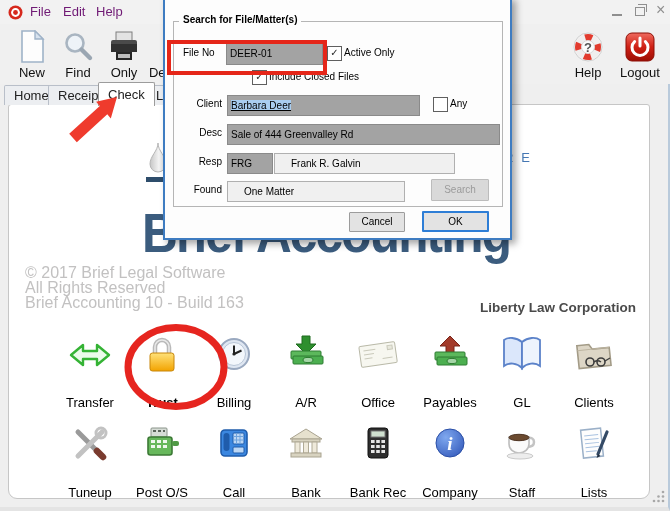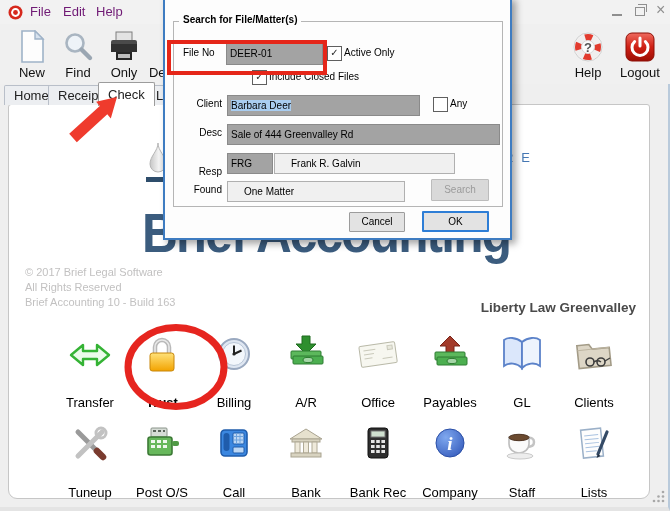--- a/index.html
+++ b/index.html
@@ -32,21 +32,21 @@
 
   
   #panel{position:absolute;left:8px;top:104px;width:640px;height:393px;background:#fff;
          border:1px solid #c6c6c6;border-radius:3px 3px 9px 9px;z-index:1;}
 
   
   #branding{position:absolute;inset:0;z-index:5;pointer-events:none;}
   #tagline{position:absolute;right:130px;top:150px;font-size:13px;letter-spacing:8px;color:#4577b3;white-space:nowrap;}
   #wordmark{position:absolute;left:142px;top:201px;font-size:55px;font-weight:bold;letter-spacing:-2px;
             color:#3b5c7e;white-space:nowrap;transform:scaleX(0.9);transform-origin:left top;}
-  #copyright{position:absolute;left:25px;top:265px;font-size:11px;line-height:15px;color:#c2c1c1;}
+  #copyright{position:absolute;left:25px;top:265px;font-size:16px;line-height:15px;color:#c2c1c1;}
   #firm-name{position:absolute;right:32px;top:300px;font-size:13.5px;font-weight:bold;color:#4a4a4a;}
 
   
   .mod-row{position:absolute;left:54px;width:576px;display:flex;justify-content:space-between;z-index:6;}
   #mod-row-1{top:334px;} #mod-row-2{top:424px;}
   .cell{width:72px;text-align:center;cursor:default;}
   .cell svg{display:block;margin:0 auto;}
   .mlabel{font-size:13px;color:#000;margin-top:19px;white-space:nowrap;}
   .mlabel.bold{font-weight:bold;}
 
@@ -54,21 +54,21 @@
   #dialog{position:absolute;left:163px;top:-4px;width:345px;height:240px;background:#fdfdfd;
           border:2px solid #3e7cc1;box-shadow:4px 4px 7px rgba(0,0,0,.35);z-index:50;}
   #dialog *{font-size:10px;}
   .fieldset{position:absolute;left:8px;top:23px;width:328px;height:184px;border:1px solid #b5b5b5;}
   .legend{position:absolute;left:14px;top:16px;background:#fdfdfd;padding:0 4px;font-weight:bold;color:#000;}
   .dlabel{position:absolute;color:#000;}
   .dlabel.r{text-align:right;}
   .dinput{position:absolute;background:#a3a3a3;border:1px solid #8a8a8a;padding:0 3px;line-height:19px;color:#000;
           overflow:hidden;white-space:nowrap;}
   .dinput.ro{background:#f0f0f0;border-color:#b0b0b0;padding-left:16px;}
-  .sel{background:#a9cdf0;}
+  .sel{background:#a9cdf0;text-decoration:underline;}
   .cb{position:absolute;width:13px;height:13px;background:#fff;border:1px solid #5f5f5f;
       font-family:"DejaVu Sans",sans-serif;font-size:12px;line-height:12px;text-align:center;color:#2b2b2b;}
   .dbtn{position:absolute;background:#e3e3e3;border:1px solid #9c9c9c;text-align:center;color:#000;
         border-radius:1px;}
   .dbtn.disabled{background:#d9d9d9;border-color:#bcbcbc;color:#9b9b9b;}
   .dbtn.default{border:2px solid #2e7ed6;}
 
   
   #annot{position:absolute;inset:0;z-index:70;pointer-events:none;}
   #redbox{position:absolute;left:167px;top:40px;width:152px;height:27px;border:4px solid #e52619;}
@@ -170,21 +170,21 @@
       <path d="M10,0 C10,8 2,13 2,21 A8,8 0 0 0 18,21 C18,13 10,8 10,0 Z" fill="url(#gDrop)" stroke="#b5b5b5"></path>
     </svg>
     <div class="abs" style="left:146px;top:177px;width:21px;height:5px;background:#2e4d6b"></div>
     <div id="tagline">BRIEF LEGAL SOFTWARE</div>
     <div id="wordmark">Brief Accounting</div>
     <div id="copyright">
       <div>© 2017 Brief Legal Software</div>
       <div>All Rights Reserved</div>
       <div>Brief Accounting 10 - Build 163</div>
     </div>
-    <div id="firm-name">Liberty Law Greenvalley</div>
+    <div id="firm-name">Liberty Law Corporation</div>
   </div>
 
   <div class="mod-row" id="mod-row-1">
     <div class="cell">
       <svg width="44" height="42" viewBox="0 0 44 42">
         <polygon points="3,21 15,11 15,17 29,17 29,11 41,21 29,31 29,25 15,25 15,31" fill="#eafbea" stroke="#35b335" stroke-width="2.4" stroke-linejoin="round"></polygon>
       </svg>
       <div class="mlabel">Transfer</div>
     </div>
     <div class="cell">
@@ -398,21 +398,21 @@
   <div class="dlabel" style="left:104px;top:73px">Include Closed Files</div>
 
   <div class="dlabel r" style="left:15px;top:100px;width:42px">Client</div>
   <div class="dinput" style="left:62px;top:97px;width:185px;height:19px"><span class="sel">Barbara Deer</span></div>
   <span class="cb" style="left:268px;top:99px"></span>
   <div class="dlabel" style="left:285px;top:100px">Any</div>
 
   <div class="dlabel r" style="left:15px;top:129px;width:42px">Desc</div>
   <div class="dinput" style="left:62px;top:126px;width:265px;height:19px">Sale of 444 Greenvalley Rd</div>
 
-  <div class="dlabel r" style="left:15px;top:168px;width:42px">Resp</div>
+  <div class="dlabel r" style="left:15px;top:158px;width:42px">Resp</div>
   <div class="dinput" style="left:62px;top:155px;width:38px;height:19px">FRG</div>
   <div class="dinput ro" style="left:109px;top:155px;width:160px;height:19px">Frank R. Galvin</div>
 
   <div class="dlabel r" style="left:11px;top:186px;width:46px">Found</div>
   <div class="dinput ro" style="left:62px;top:183px;width:157px;height:19px">One Matter</div>
   <div class="dbtn disabled" style="left:266px;top:181px;width:56px;height:20px;line-height:20px">Search</div>
 
   <div class="dbtn" style="left:184px;top:214px;width:54px;height:18px;line-height:18px">Cancel</div>
   <div class="dbtn default" style="left:257px;top:213px;width:63px;height:17px;line-height:17px">OK</div>
 </div>

